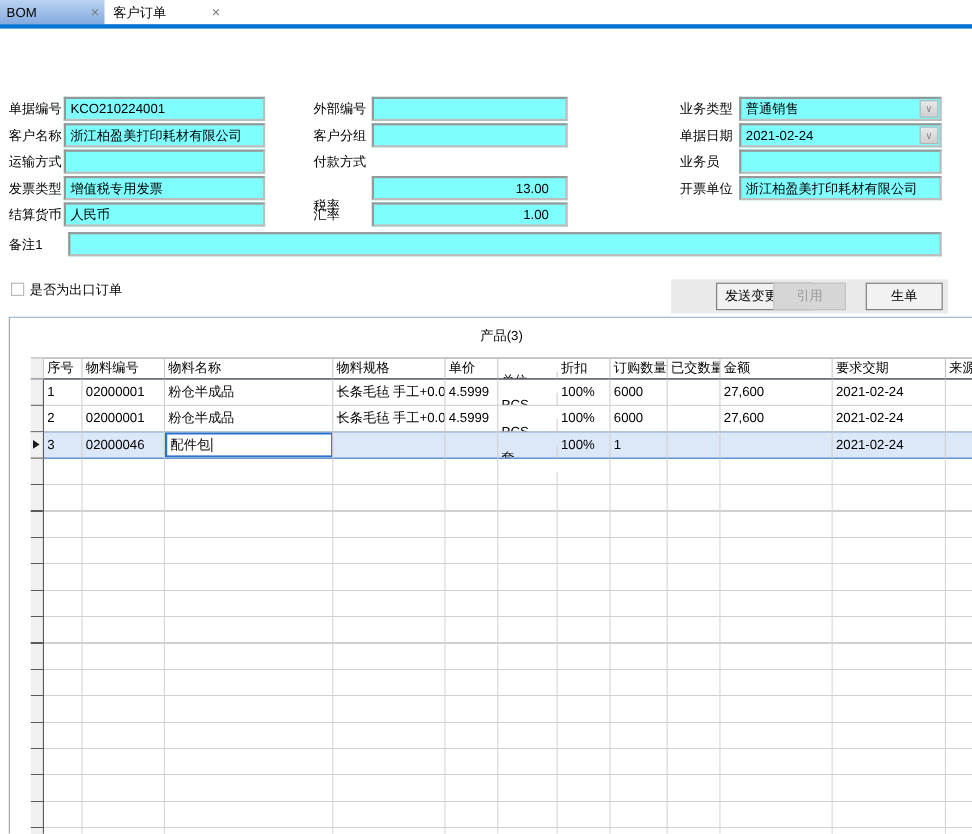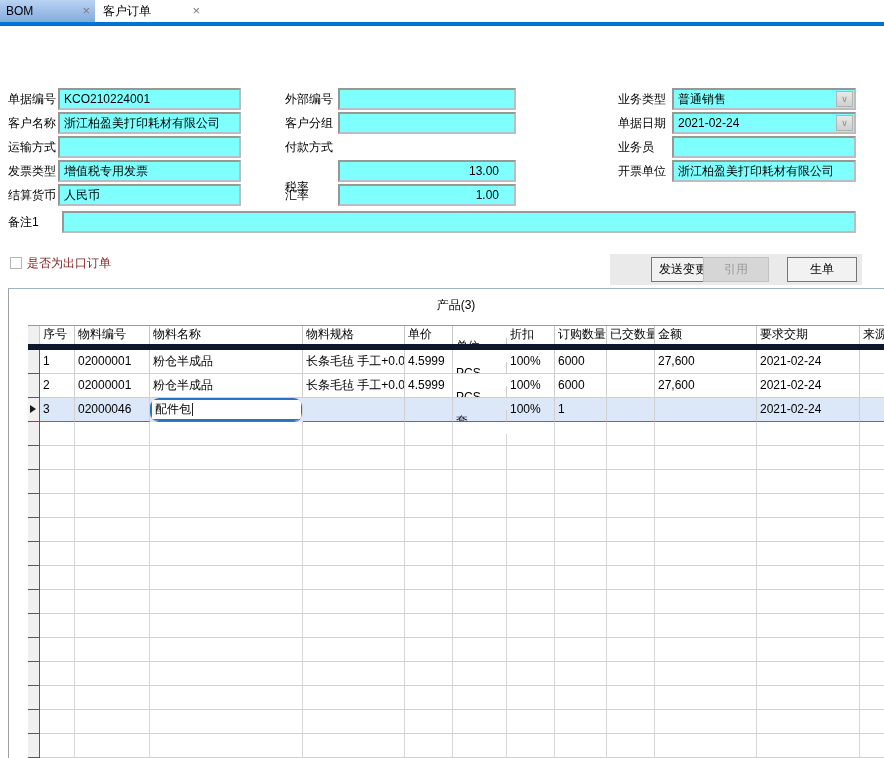--- a/index.html
+++ b/index.html
@@ -19,50 +19,50 @@
          border:2px solid;border-color:#979797 #bdbdbd #bdbdbd #979797;
          line-height:18px;padding:0 4px;white-space:nowrap;overflow:hidden;}
   .field.ralign{text-align:right;padding-right:15px;}
   .combo-btn{position:absolute;right:1px;top:1px;width:17px;height:16px;
              background:linear-gradient(#e9e9e9,#cfcfcf);border:1px solid #b3b3b3;box-sizing:border-box;
              text-align:center;line-height:13px;}
   .chev{font-size:9px;color:#8a8a8a;}
   
   .checkbox{position:absolute;left:10px;top:257px;width:12px;height:12px;box-sizing:border-box;
             background:#fff;border:1px solid #b4b4b4;}
-  .cb-label{position:absolute;left:27px;top:252px;height:22px;line-height:22px;color:#7f1d1d;}
+  .cb-label{position:absolute;left:27px;top:252px;height:22px;line-height:22px;color:#000000;}
   
   .btn-strip{position:absolute;left:610px;top:254px;width:252px;height:31px;background:#eaeaea;}
   .btn{position:absolute;top:257px;height:25px;box-sizing:border-box;font-family:inherit;font-size:12px;
        background:#f2f2f2;border:1px solid #757575;padding:0;}
   .btn.disabled{background:#d6d6d6;border:1px solid #c2c2c2;color:#9a9a9a;}
   
   .panel{position:absolute;left:8px;top:288px;width:876px;height:470px;box-sizing:border-box;
          background:#fff;border-top:1px solid #9ab4cc;border-left:1px solid #a0a0a0;padding-left:19px;}
   .panel-title{height:36px;box-sizing:border-box;padding-top:8px;text-align:center;}
   .grow{display:flex;width:100%;}
   .gc{box-sizing:border-box;padding-left:3px;white-space:nowrap;overflow:hidden;}
   .c-sel{width:12px;padding-left:0;background:#f0f0f0;border-right:1px solid #5a5a5a;position:relative;}
   .c0{width:35px;} .c1{width:75px;} .c2{width:153px;} .c3{width:102px;} .c4{width:48px;}
   .c5{width:54px;margin-top:12px;} .c6{width:48px;} .c7{width:52px;} .c8{width:48px;} .c9{width:102px;}
   .c10{width:103px;} .c11{flex:1;border-right:none !important;}
-  .ghead{height:18px;line-height:17px;border-top:1px solid #999;border-bottom:6px solid #0f172a;}
+  .ghead{height:18px;line-height:17px;border-top:1px solid #999;border-bottom:1px solid #0f172a;}
   .ghead .gc{border-right:1px solid #c8c8c8;}
   .drow{height:24px;line-height:23px;}
   .drow .gc{border-right:1px solid #d0d0d0;border-bottom:1px solid #d0d0d0;}
   .drow .c-sel{border-right:1px solid #5a5a5a;border-bottom:1px solid #5a5a5a;}
   .drow.selected{background:#dce7f8;margin-top:-1px;border-top:1px solid #3875c2;}
   .drow.selected .gc{border-bottom:1px solid #3875c2;}
   .drow.selected .c-sel{background:#f0f0f0;border-bottom:1px solid #5a5a5a;}
   .row-marker{position:absolute;left:2px;top:7px;width:0;height:0;
               border-left:6px solid #1a1a1a;border-top:4px solid transparent;border-bottom:4px solid transparent;}
   .cell-editor{position:absolute;left:0;top:0;width:153px;height:23px;box-sizing:border-box;
                background:#fff;border:2px solid #2a72c9;line-height:19px;padding-left:3px;}
   .caret{display:inline-block;width:1px;height:13px;background:#222;vertical-align:middle;margin-left:1px;}
-  .editing-cell{position:relative;padding-left:0;border-radius:9px;}
+  .editing-cell{position:relative;padding-left:0;}
   
   .empty-rows{display:flex;width:100%;height:343px;
               background-image:repeating-linear-gradient(to bottom,transparent 0,transparent 23px,#d0d0d0 23px,#d0d0d0 24px);}
   .empty-rows .gc{border-right:1px solid #d6d6d6;}
   .empty-rows .c-sel{background-color:#f0f0f0;border-right:1px solid #5a5a5a;
               background-image:repeating-linear-gradient(to bottom,transparent 0,transparent 23px,#5a5a5a 23px,#5a5a5a 24px);}
 </style>
 </head>
 <body>
 

